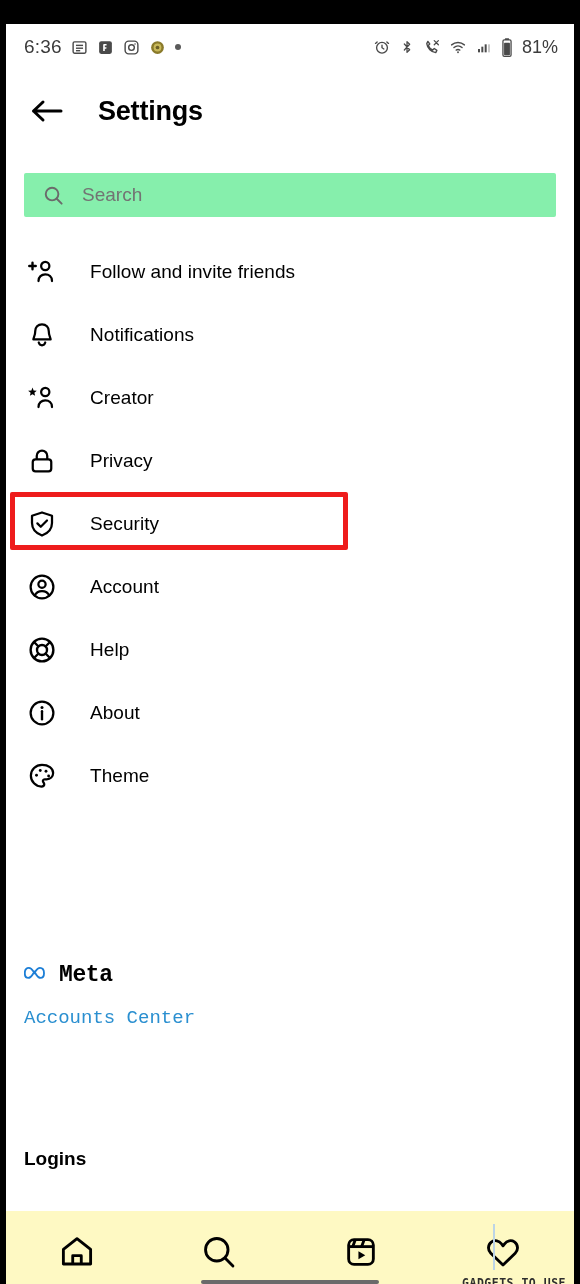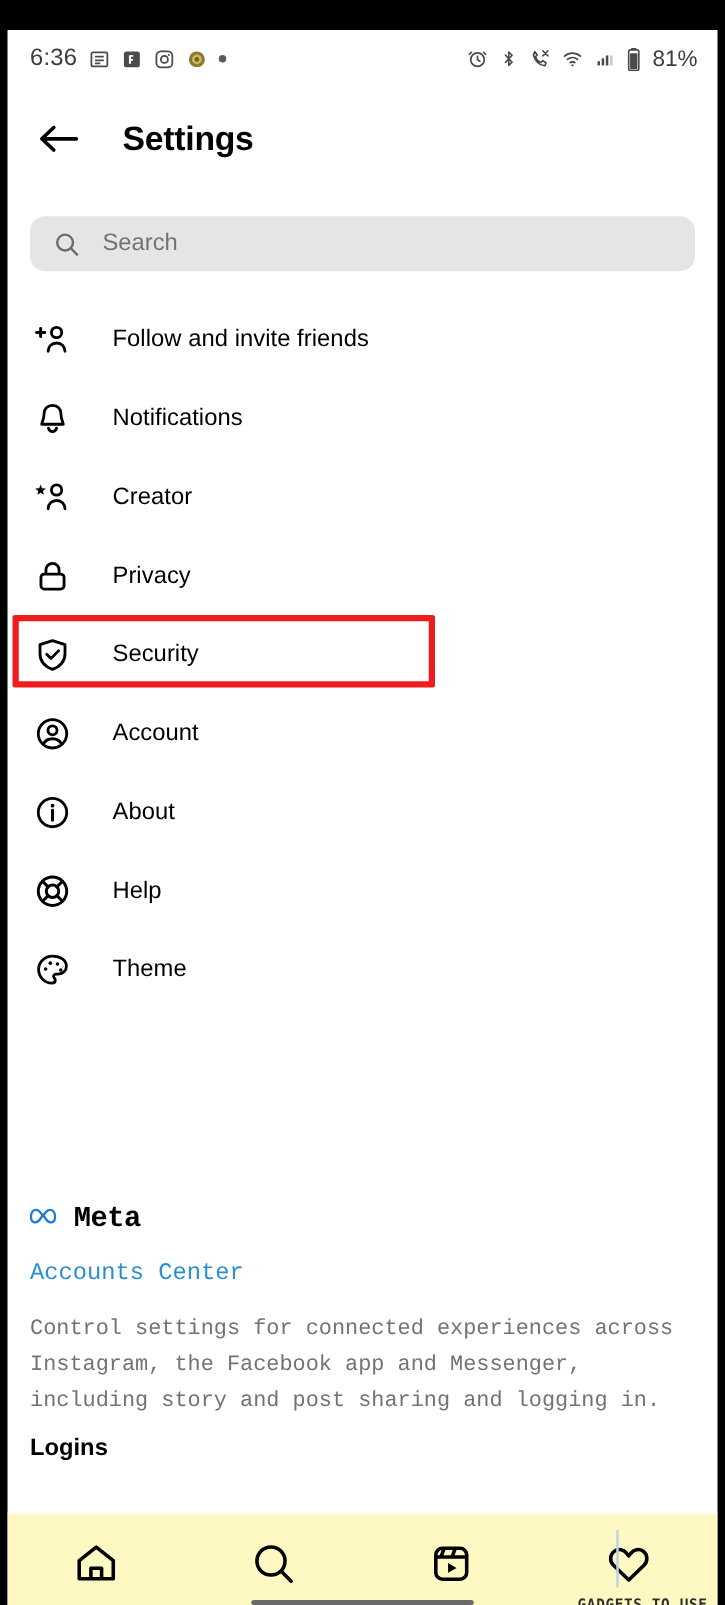--- a/index.html
+++ b/index.html
@@ -60,21 +60,21 @@
   .page-title {
     position: absolute; left: 92px; top: 26px;
     font-size: 27px; font-weight: bold; color: #000;
     letter-spacing: -.2px;
   }
 
   
   .searchbar {
     position: absolute; left: 18px; top: 149px;
     width: 532px; height: 44px;
-    background: #e5e5e5; border-radius: 12px;
+    background: #86efac; border-radius: 2px;
     display: flex; align-items: center; padding: 0 18px;
     cursor: text;
   }
   .search-icon-wrap { width: 26px; display: flex; align-items: center; }
   .search-placeholder {
     font-size: 19px; color: #737373; margin-left: 14px;
   }
 
   
   .list {
@@ -329,37 +329,37 @@
             <circle cx="12" cy="9.8" r="2.9" fill="none" stroke="#000" stroke-width="1.8"></circle>
             <path d="M6.1 18.8c1-2.2 3.2-3.6 5.9-3.6s4.9 1.4 5.9 3.6" fill="none" stroke="#000" stroke-width="1.8" stroke-linecap="round"></path>
           </svg>
       </span>
       <span class="row-label">Account</span>
     </div>
 
     <div class="row">
       <span class="row-icon">
         <svg width="30" height="30" viewBox="0 0 24 24">
+            <circle cx="12" cy="12" r="9.1" fill="none" stroke="#000" stroke-width="1.9"></circle>
+            <circle cx="12" cy="12" r="4" fill="none" stroke="#000" stroke-width="1.9"></circle>
+            <path d="M5.6 5.6 9.2 9.2M18.4 5.6 14.8 9.2M5.6 18.4l3.6-3.6M18.4 18.4l-3.6-3.6" stroke="#000" stroke-width="1.9" stroke-linecap="round"></path>
+          </svg>
+      </span>
+      <span class="row-label">Help</span>
+    </div>
+
+    <div class="row">
+      <span class="row-icon">
+        <svg width="30" height="30" viewBox="0 0 24 24">
             <circle cx="12" cy="12" r="9.1" fill="none" stroke="#000" stroke-width="1.8"></circle>
             <circle cx="12" cy="7.6" r="1.2" fill="#000"></circle>
             <path d="M12 10.6v6.4" stroke="#000" stroke-width="1.9" stroke-linecap="round"></path>
           </svg>
       </span>
       <span class="row-label">About</span>
-    </div>
-
-    <div class="row">
-      <span class="row-icon">
-        <svg width="30" height="30" viewBox="0 0 24 24">
-            <circle cx="12" cy="12" r="9.1" fill="none" stroke="#000" stroke-width="1.9"></circle>
-            <circle cx="12" cy="12" r="4" fill="none" stroke="#000" stroke-width="1.9"></circle>
-            <path d="M5.6 5.6 9.2 9.2M18.4 5.6 14.8 9.2M5.6 18.4l3.6-3.6M18.4 18.4l-3.6-3.6" stroke="#000" stroke-width="1.9" stroke-linecap="round"></path>
-          </svg>
-      </span>
-      <span class="row-label">Help</span>
     </div>
 
     <div class="row">
       <span class="row-icon">
         <svg width="30" height="30" viewBox="0 0 24 24">
             <path d="M12 3.1c-5 0-8.9 3.8-8.9 8.6 0 4.8 3.9 8.7 8.4 8.7 1.5 0 2.3-.8 2.3-1.8 0-.6-.3-1-.6-1.4-.3-.4-.5-.7-.5-1.2 0-.8.7-1.4 1.6-1.4h1.4c3 0 5.2-2.1 5.2-5 0-3.8-3.8-6.5-8.9-6.5z" fill="none" stroke="#000" stroke-width="1.8" stroke-linejoin="round"></path>
             <circle cx="7.6" cy="11.4" r="1.15" fill="#000"></circle>
             <circle cx="10.6" cy="7.6" r="1.15" fill="#000"></circle>
             <circle cx="15.2" cy="8.2" r="1.15" fill="#000"></circle>
             <circle cx="17.3" cy="12" r="1.15" fill="#000"></circle>
@@ -375,21 +375,20 @@
   <div class="meta-block">
     <div class="meta-brand">
       <span>
         <svg width="27" height="18" viewBox="0 0 34 20">
             <path d="M5.4 16.2C2.6 16.2 1 13.7 1 10.4 1 6.2 3.2 3.5 6.1 3.5c2.4 0 4 1.7 5.6 4.4l1.4 2.4 1.4-2.4c1.6-2.7 3.2-4.4 5.6-4.4 2.9 0 5.1 2.7 5.1 6.9 0 3.3-1.6 5.8-4.4 5.8-2.1 0-3.6-1.3-5.3-4l-2.4-4-2.4 4c-1.7 2.7-3.2 4-5.3 4z" fill="none" stroke="#1c7ed6" stroke-width="2.3" stroke-linejoin="round"></path>
           </svg>
       </span>
       <span class="meta-word">Meta</span>
     </div>
     <div class="accounts-center">Accounts Center</div>
-    <div class="meta-desc">Control settings for connected experiences across Instagram, the Facebook app and Messenger, including story and post sharing and logging in.</div>
   </div>
 
   <div class="logins">Logins</div>
 
   <div class="bottomnav">
     <div class="navitem">
       <span>
         <svg width="38" height="38" viewBox="0 0 24 24">
             <path d="M3.4 10.4 12 3.6l8.6 6.8v9.2H3.4z" fill="none" stroke="#000" stroke-width="1.8" stroke-linejoin="round"></path>
             <path d="M9.3 19.6v-5.3h5.4v5.3" fill="none" stroke="#000" stroke-width="1.8" stroke-linejoin="round"></path>

